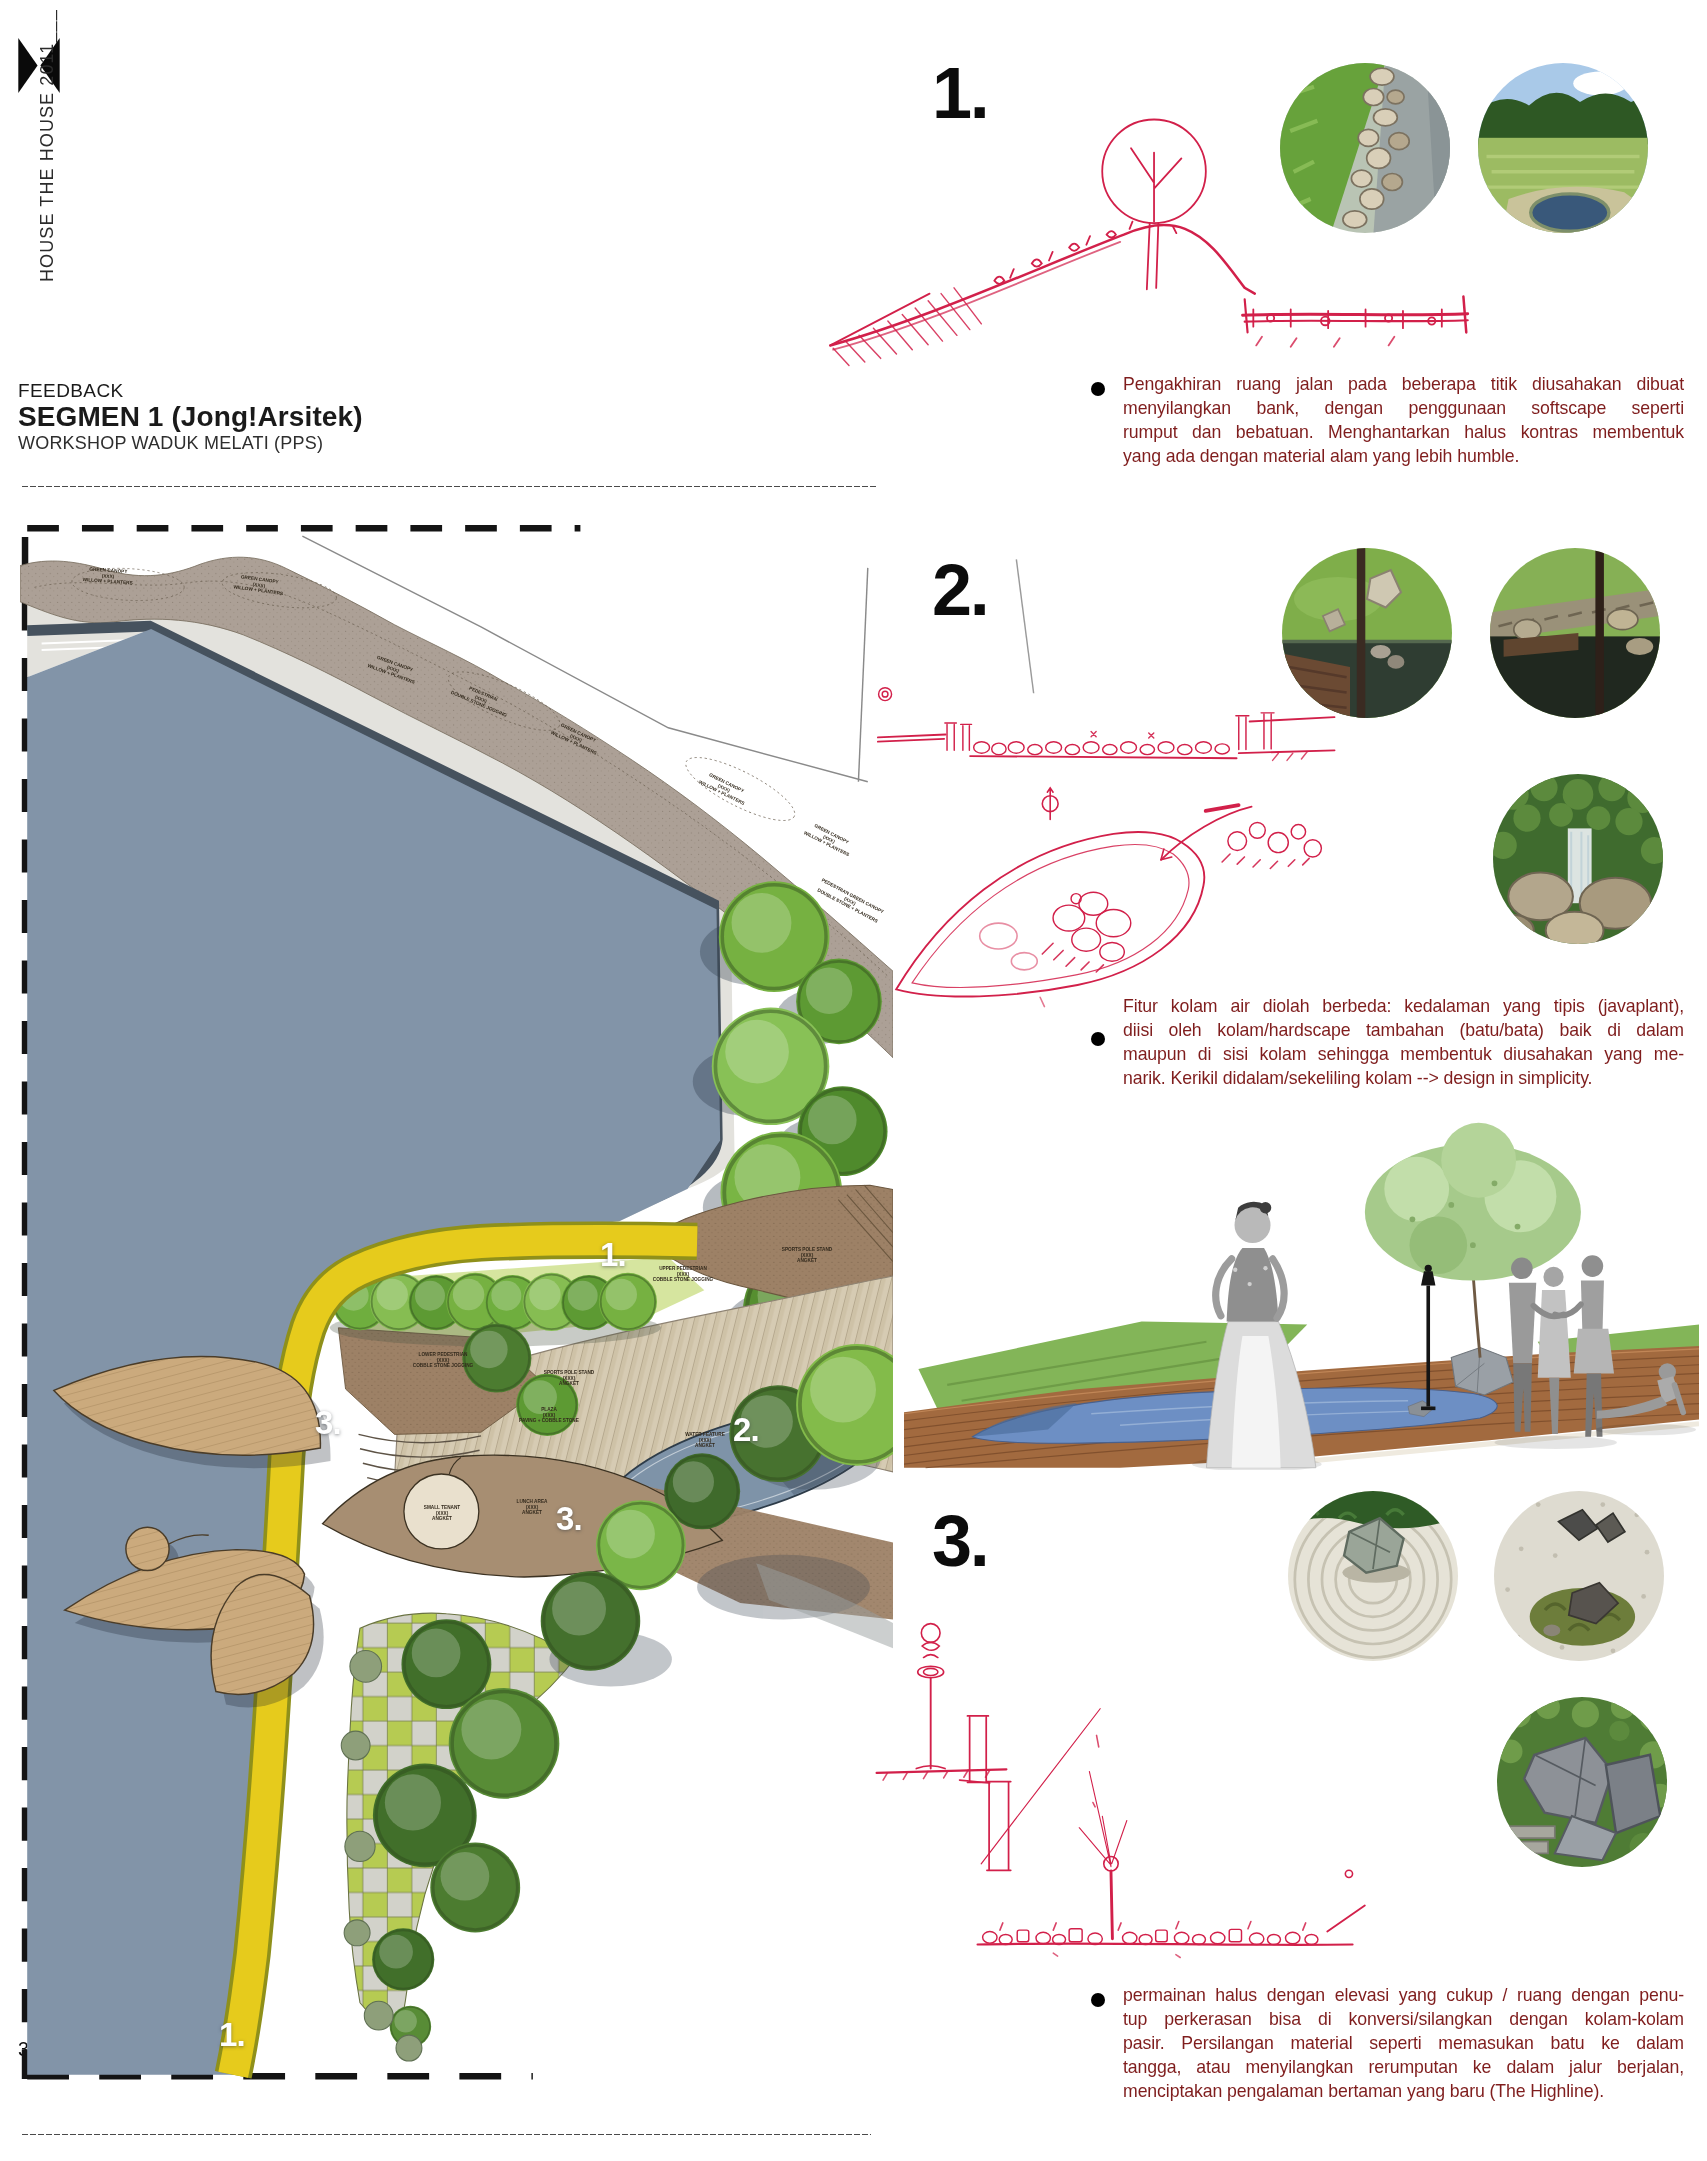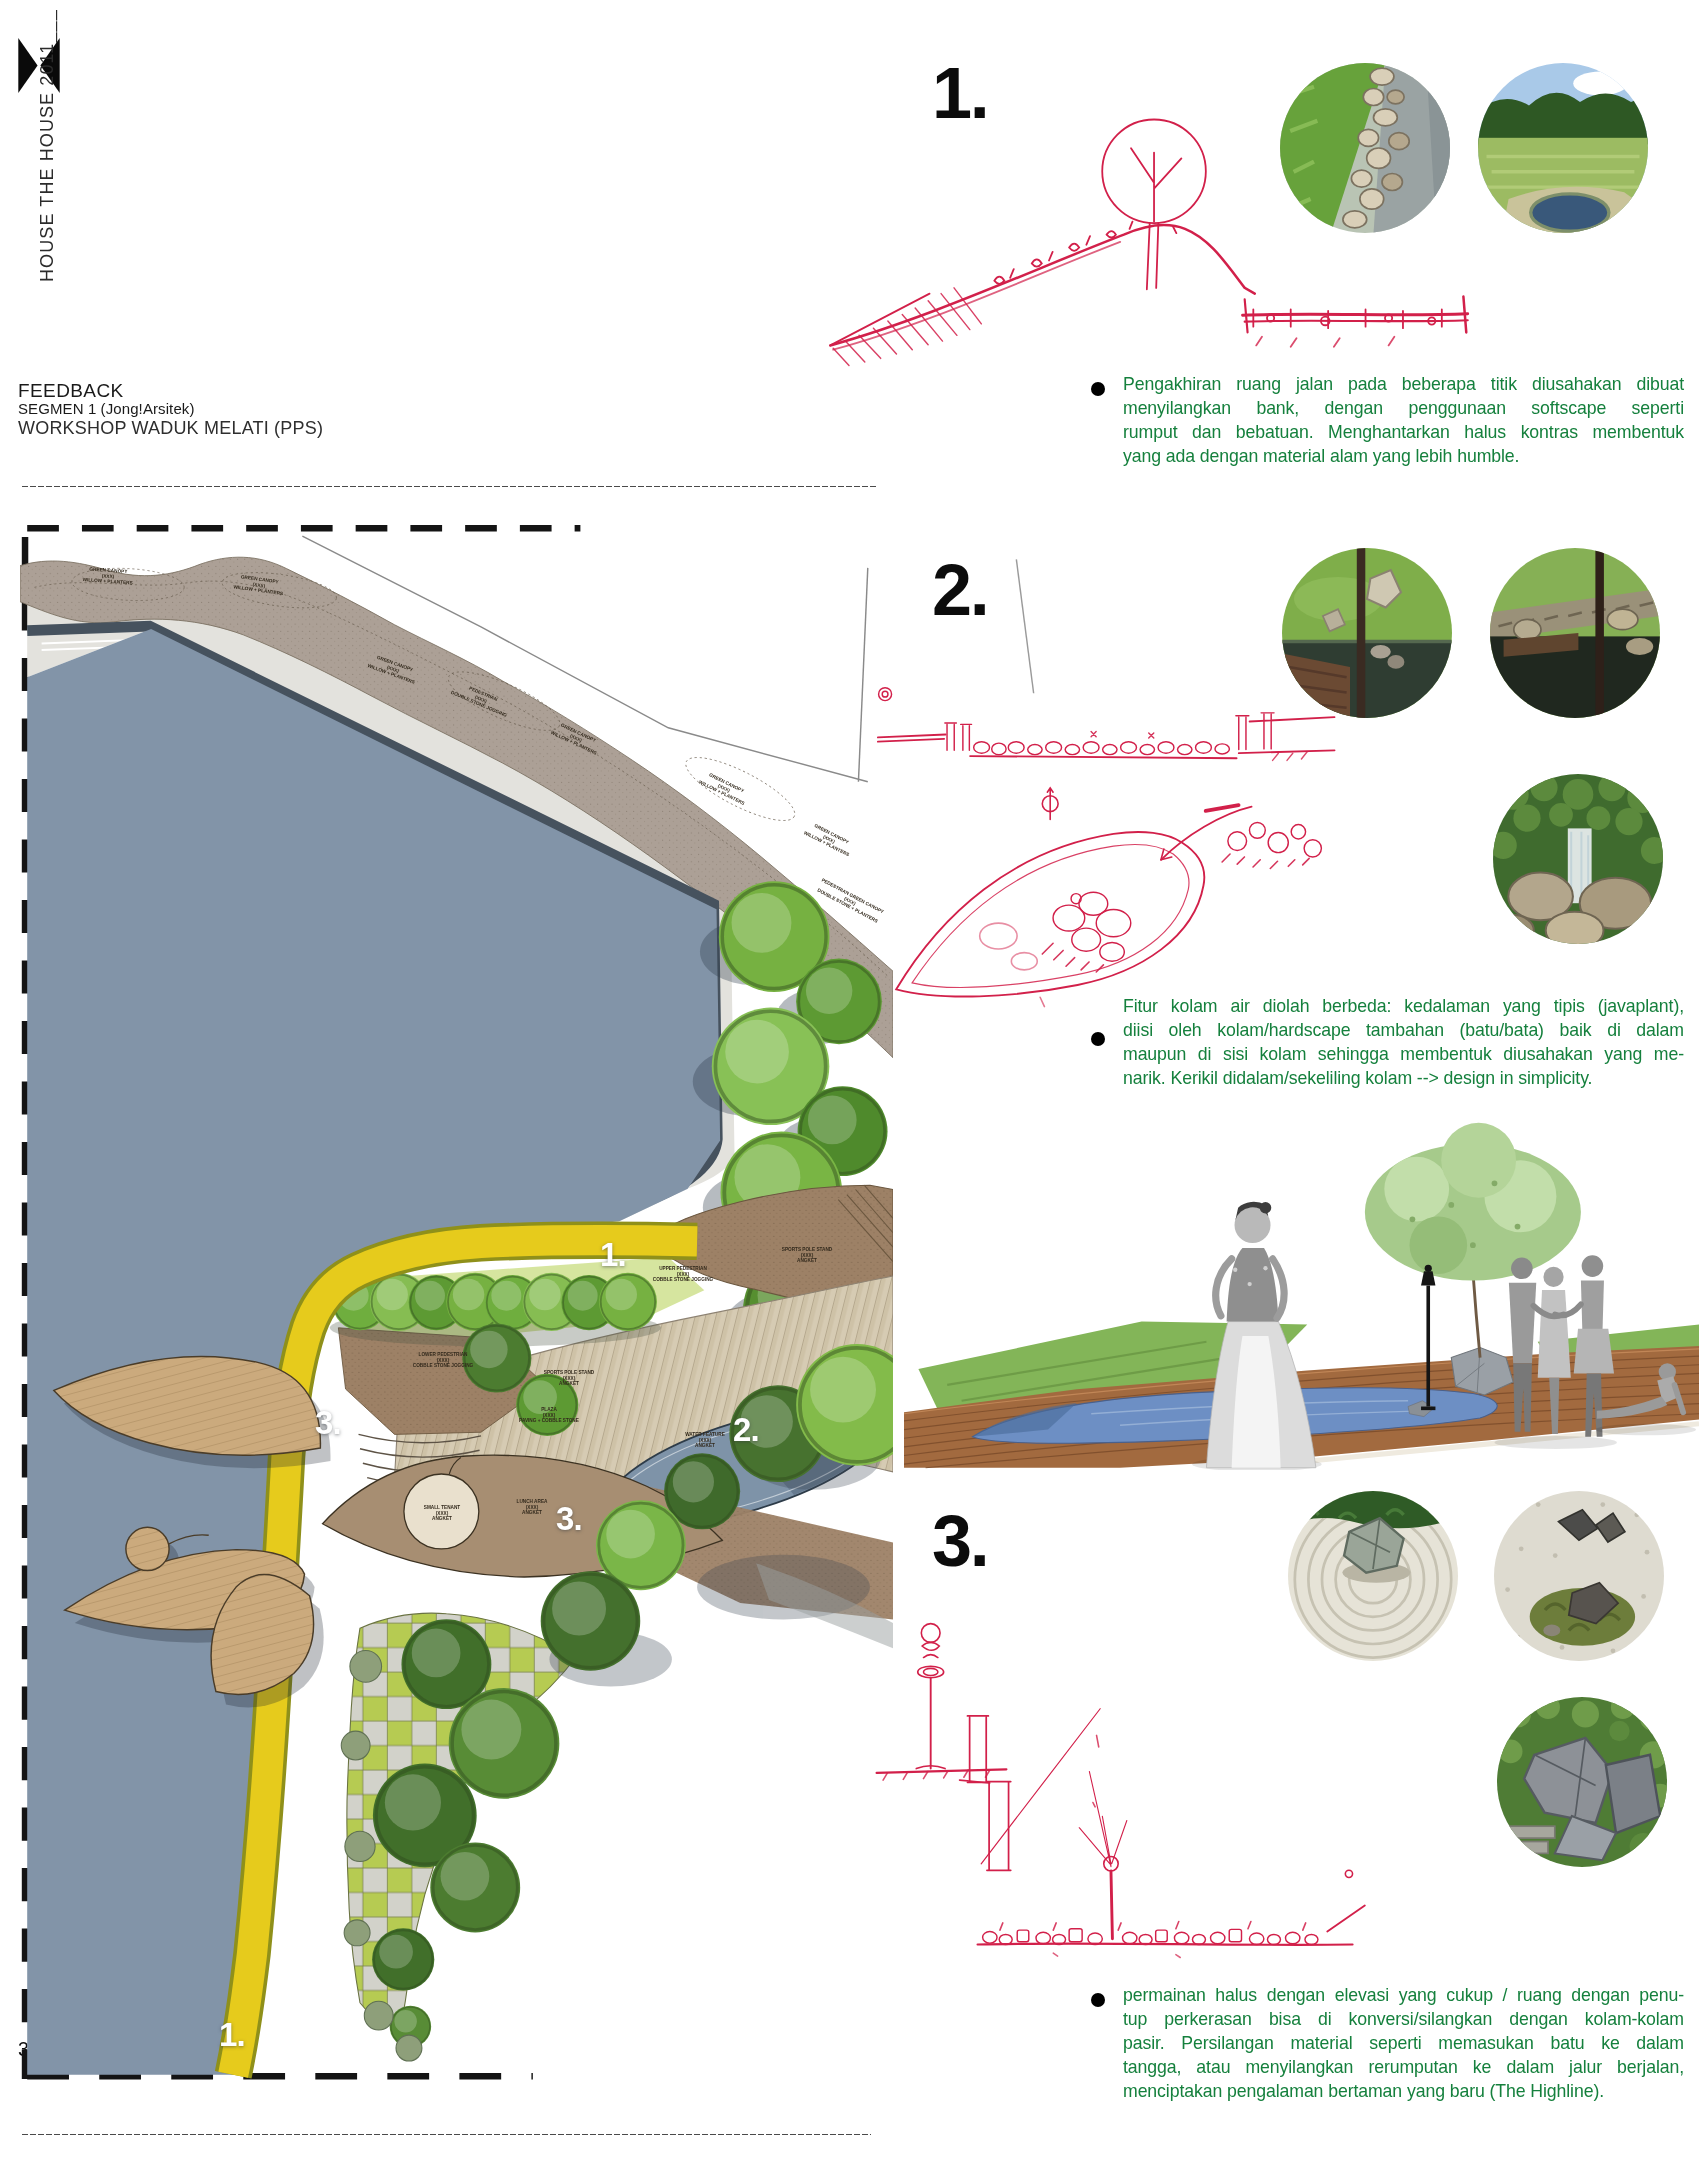--- a/index.html
+++ b/index.html
@@ -6,41 +6,41 @@
   html,body{background:#ffffff}
   body{width:1708px;height:2161px;font-family:"Liberation Sans",sans-serif;color:#1a1a1a;position:relative}
   #sheet{position:relative;width:1708px;height:2161px;background:#fff;overflow:hidden}
 
   
   #logo{position:absolute;left:18px;top:38px}
   #vtitle{position:absolute;left:37px;top:282px;transform:rotate(-90deg);transform-origin:0 0;
           font-size:18px;letter-spacing:1.1px;color:#2b2b2b;white-space:nowrap}
   #titleblock{position:absolute;left:18px;top:380px;line-height:1.12}
   #titleblock .t1{font-size:19px;font-weight:400;letter-spacing:0.4px}
-  #titleblock .t2{font-size:15px;font-weight:400;letter-spacing:0.1px}
+  #titleblock .t2{font-size:28px;font-weight:700;letter-spacing:0.1px}
   #titleblock .t3{font-size:18px;font-weight:400;color:#2e2e2e;letter-spacing:0.2px}
   .sep{position:absolute;height:1.4px;background:repeating-linear-gradient(90deg,#4a4a4a 0 5.8px,rgba(0,0,0,0) 5.8px 8px)}
   #sep-top{left:21.6px;top:486px;width:856px}
   #sep-bottom{left:21.6px;top:2134px;width:849px}
   #date{position:absolute;left:18px;top:2038px;font-size:19.5px;color:#101010}
 
   
   #plan{position:absolute;left:20px;top:521px;width:873px;height:1561px}
   #plan svg{display:block}
   .plan-num{position:absolute;transform:translate(-50%,-50%);font-size:33px;font-weight:700;color:#ffffff;
             text-shadow:0 0.7px 3.6px rgba(50,55,60,.55);letter-spacing:-0.7px}
   .plan-label{position:absolute;transform:translate(-50%,-50%);font-size:4.7px;line-height:5.5px;
               color:#32291c;text-align:center;white-space:nowrap;font-weight:700;letter-spacing:0}
 
   
   .secnum{position:absolute;font-size:72px;font-weight:700;letter-spacing:-2.2px;color:#0c0c0c}
   .pcirc{position:absolute;width:170px;height:170px;border-radius:50%;overflow:hidden}
   .pcirc svg{width:100%;height:100%;display:block}
   .dot{position:absolute;width:14.4px;height:14.4px;border-radius:50%;background:#000}
-  .bullet-text{position:absolute;width:561px;font-size:17.7px;line-height:24px;letter-spacing:-0.1px;color:#15803d}
+  .bullet-text{position:absolute;width:561px;font-size:17.7px;line-height:24px;letter-spacing:-0.1px;color:#7f1d1d}
   .jline{text-align:justify;text-align-last:justify}
   .jline:last-child{text-align-last:left}
   .sketch{position:absolute}
 </style>
 </head>
 <body>
 
 <div id="sheet">
 
   <svg id="logo" width="42" height="55" viewBox="0 0 58 77">

